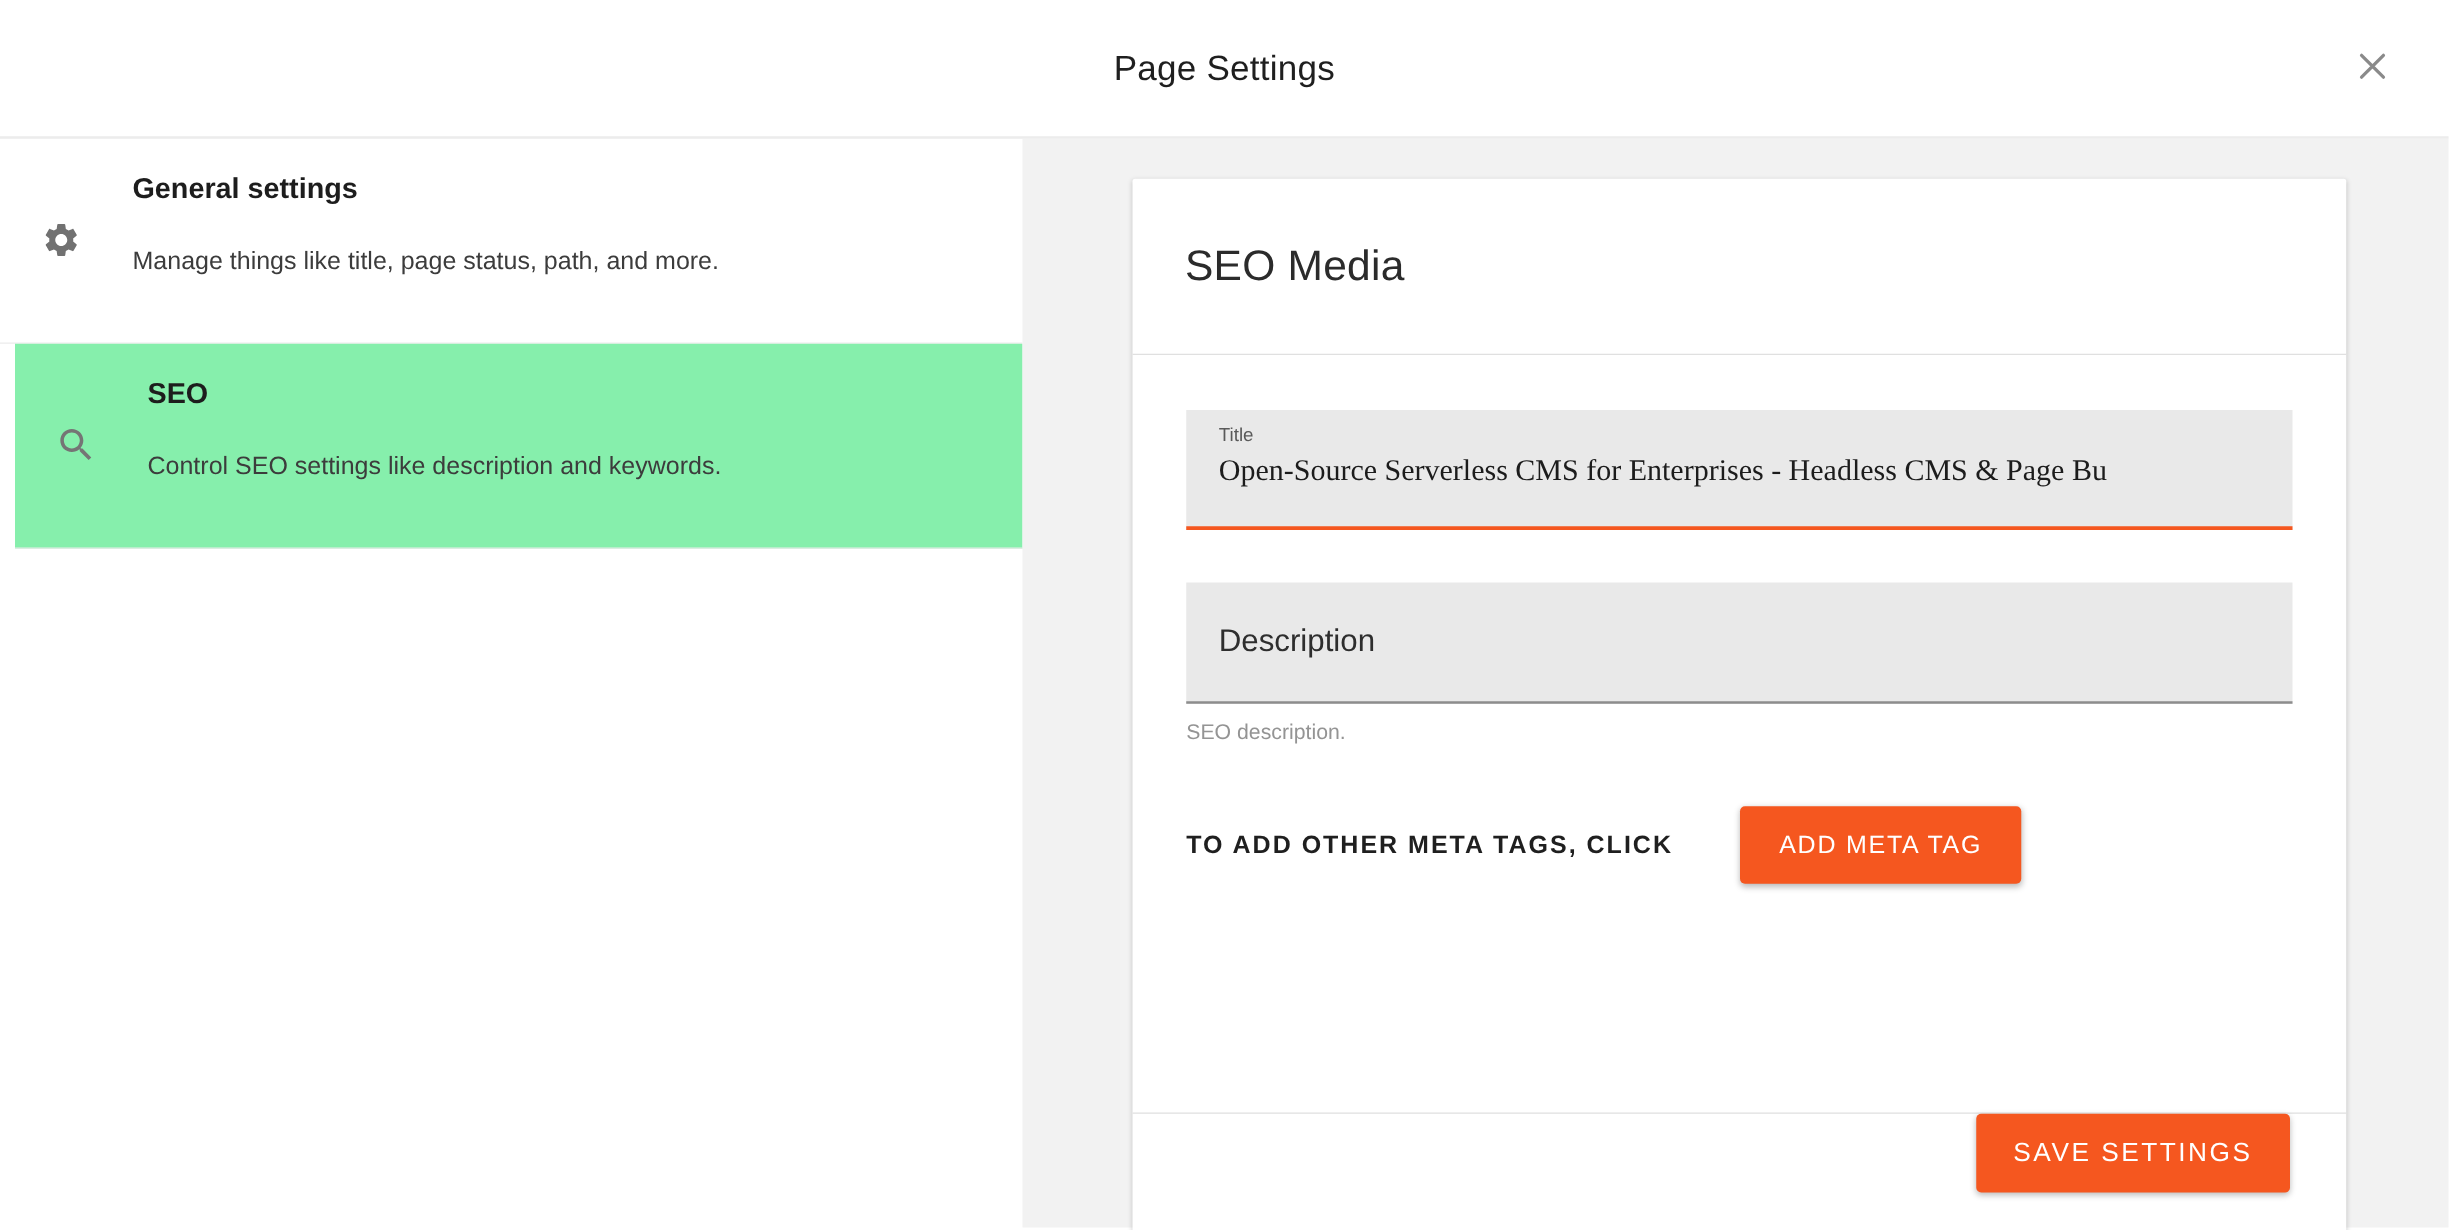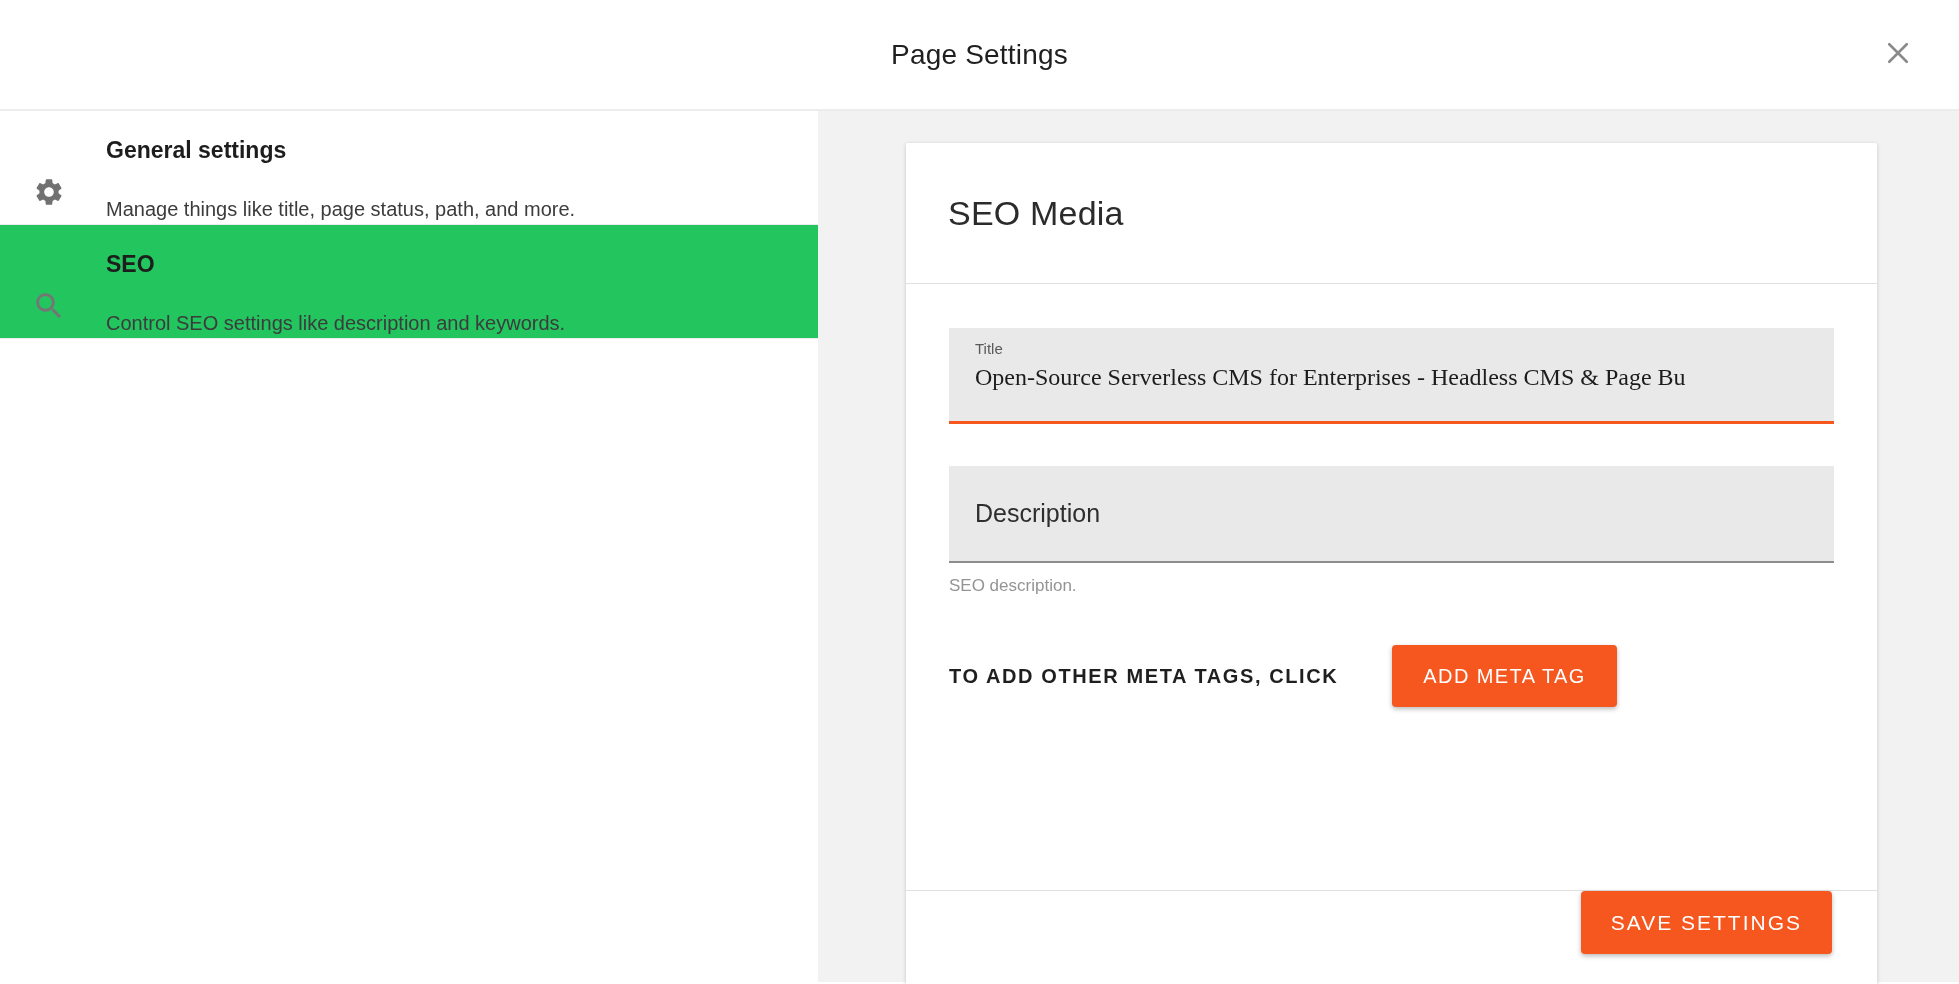--- a/index.html
+++ b/index.html
@@ -41,29 +41,29 @@
     align-items: center;
     justify-content: center;
   }
 
   
   .main { display: flex; height: 871px; }
 
   
   .sidebar { width: 818px; background: #ffffff; flex-shrink: 0; }
   .side-item {
-    height: 114px;
+    height: 164px;
     display: flex;
     align-items: flex-start;
     padding: 26px 30px 0 32px;
     border-bottom: 1px solid #ececec;
     cursor: pointer;
     background: #ffffff;
   }
-  .side-item.selected { background: #22c55e; }
+  .side-item.selected { background: #86efac; margin-left: 12px; }
   .side-icon {
     width: 34px;
     height: 34px;
     margin-top: 38px;
     flex-shrink: 0;
     display: flex;
     align-items: center;
     justify-content: center;
   }
   .side-icon svg { display: block; }

